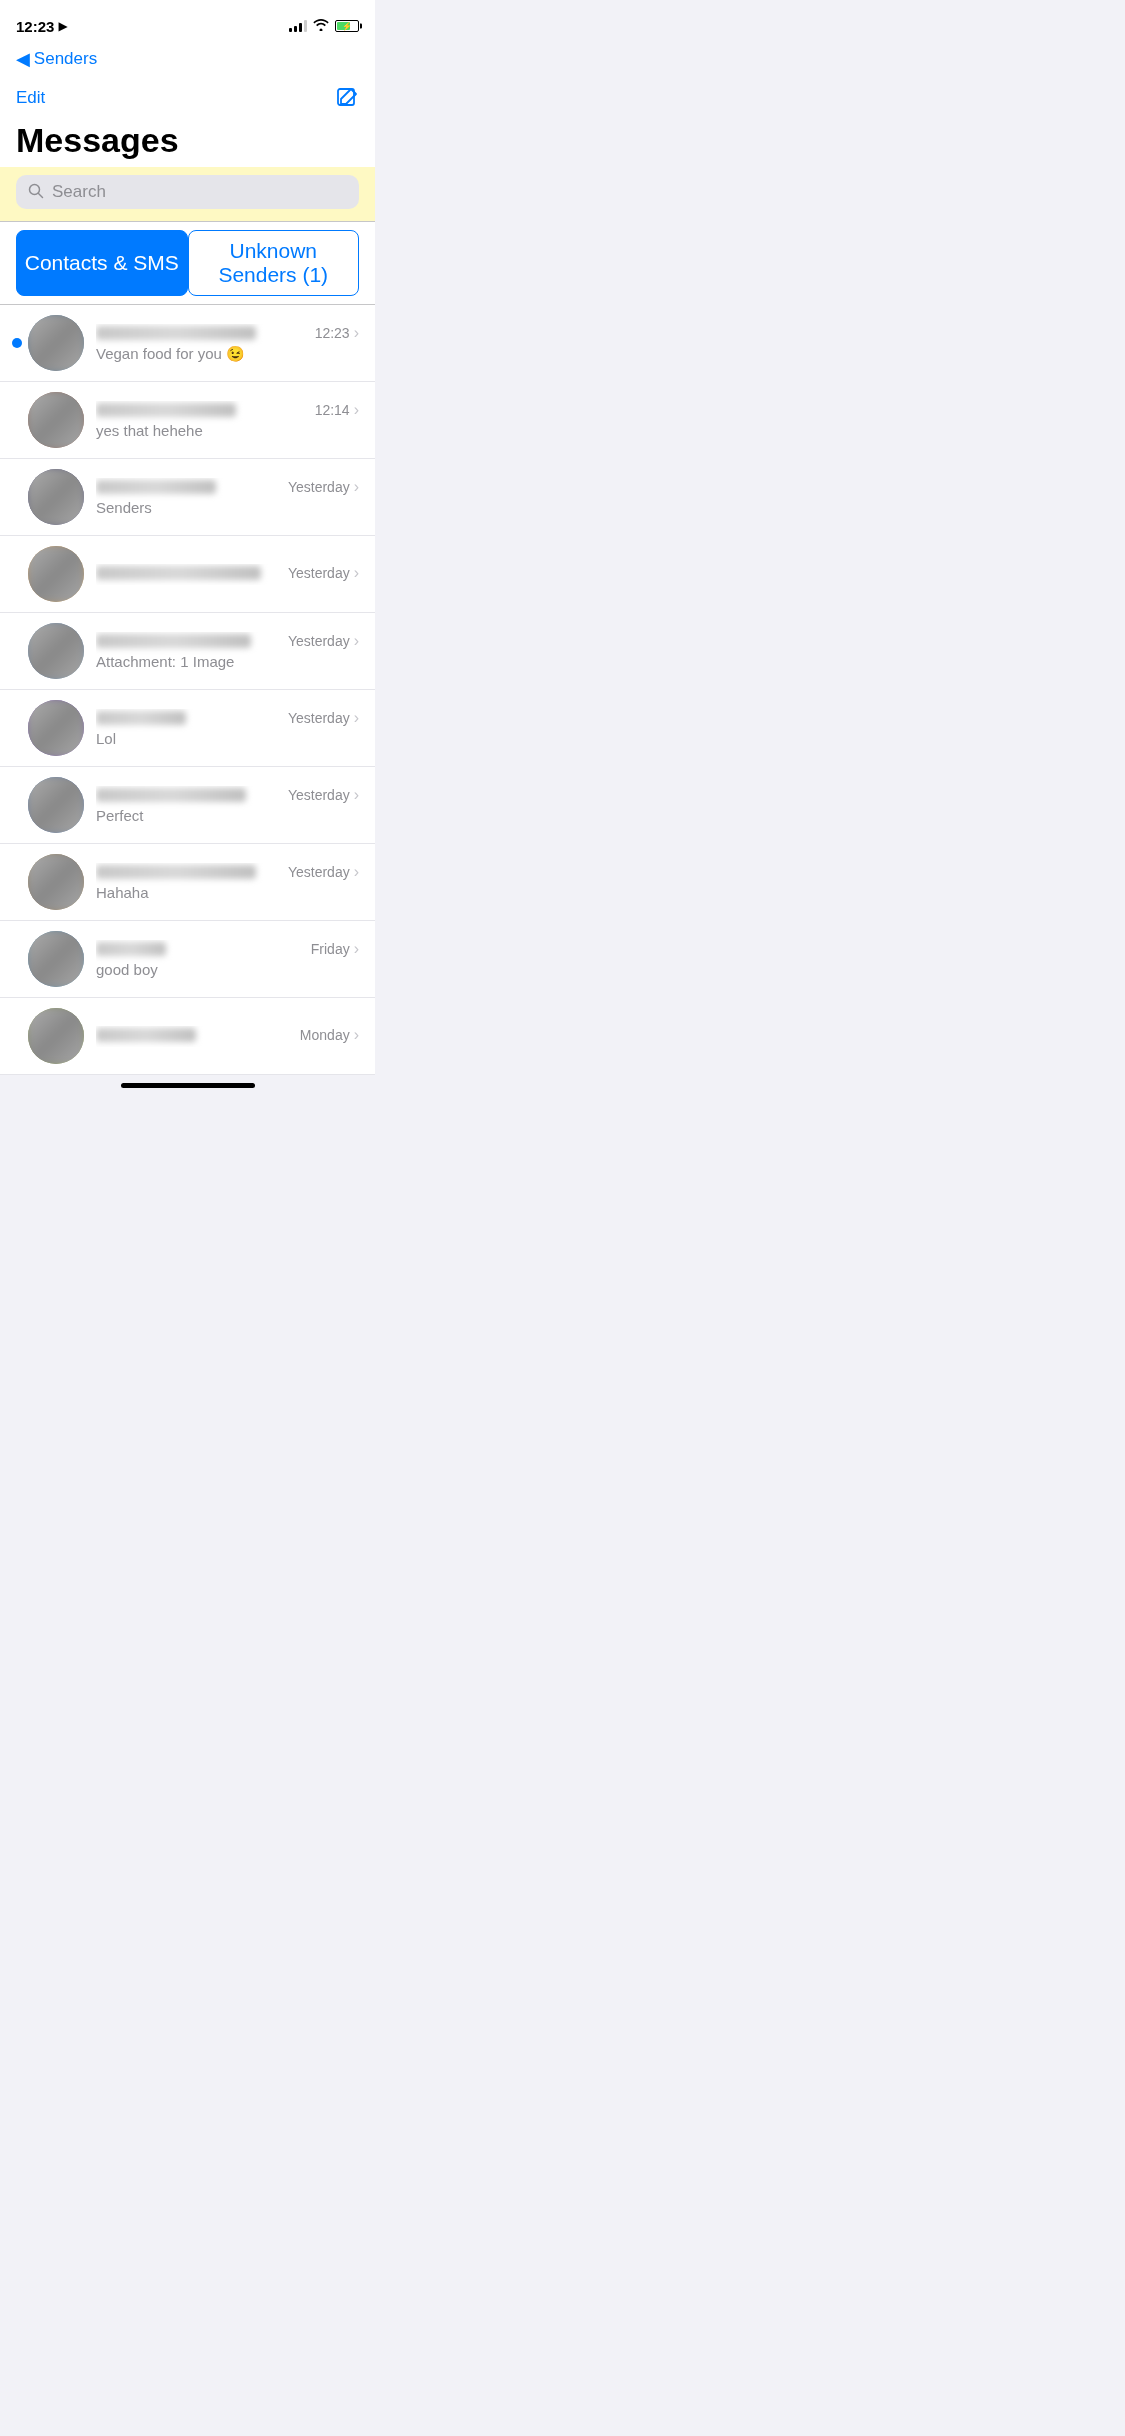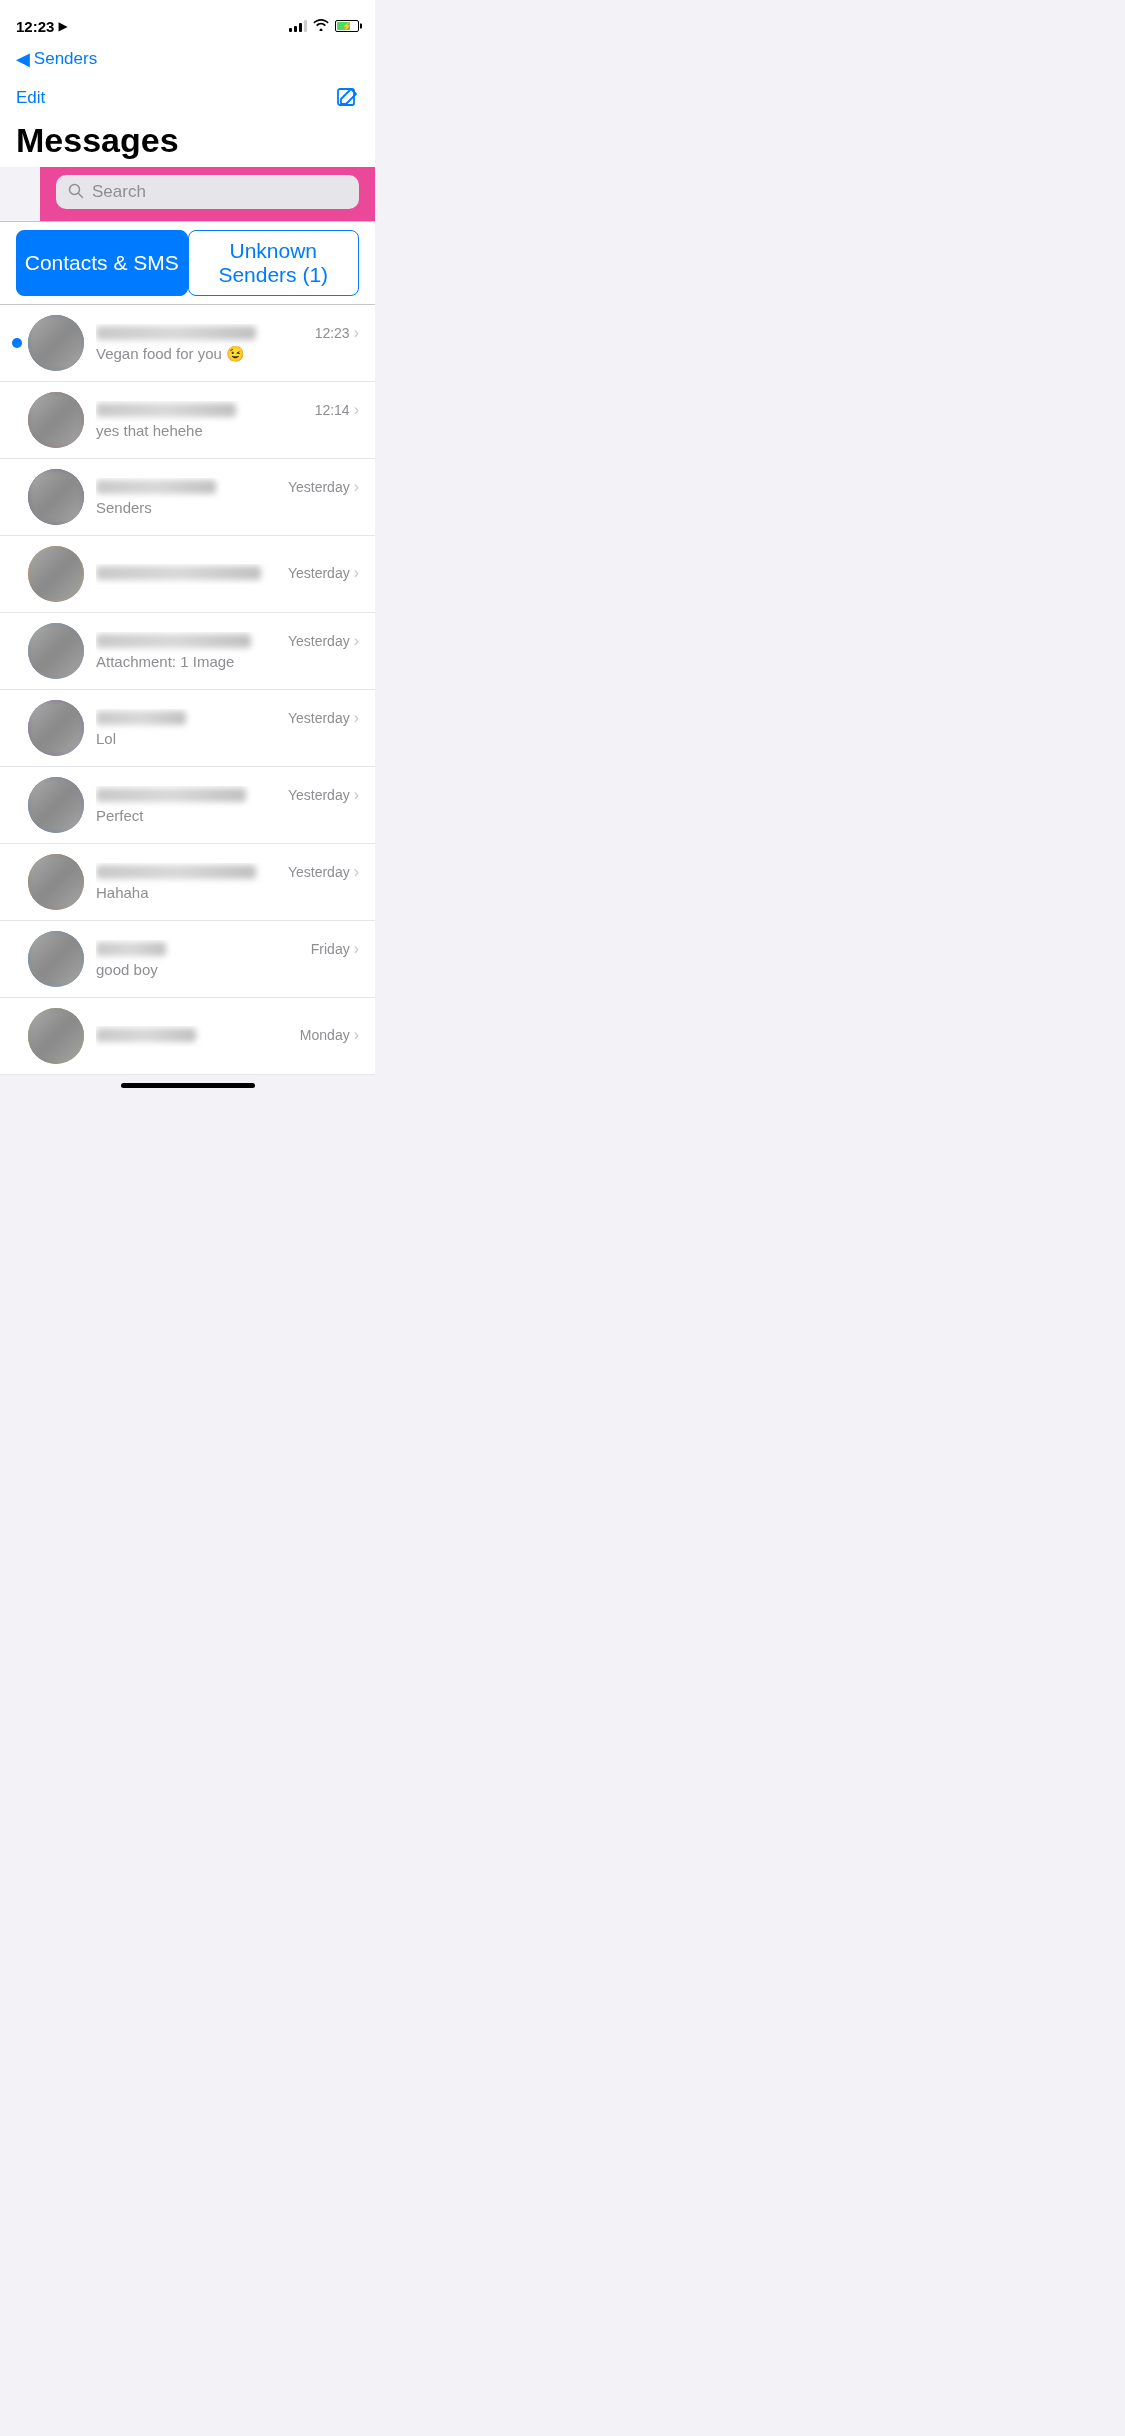--- a/index.html
+++ b/index.html
@@ -134,23 +134,22 @@
     }
     .large-title {
       font-size: 34px;
       font-weight: 700;
       color: #000;
       line-height: 1.1;
     }
 
     
     .search-section {
-      background: #ec4899;
+      background: #fef9c3;
       padding: 8px 16px 12px;
-      margin-left: 40px;
     }
     .search-bar {
       background: #e5e5ea;
       border-radius: 10px;
       display: flex;
       align-items: center;
       padding: 7px 12px;
       gap: 8px;
     }
     .search-icon-svg {

